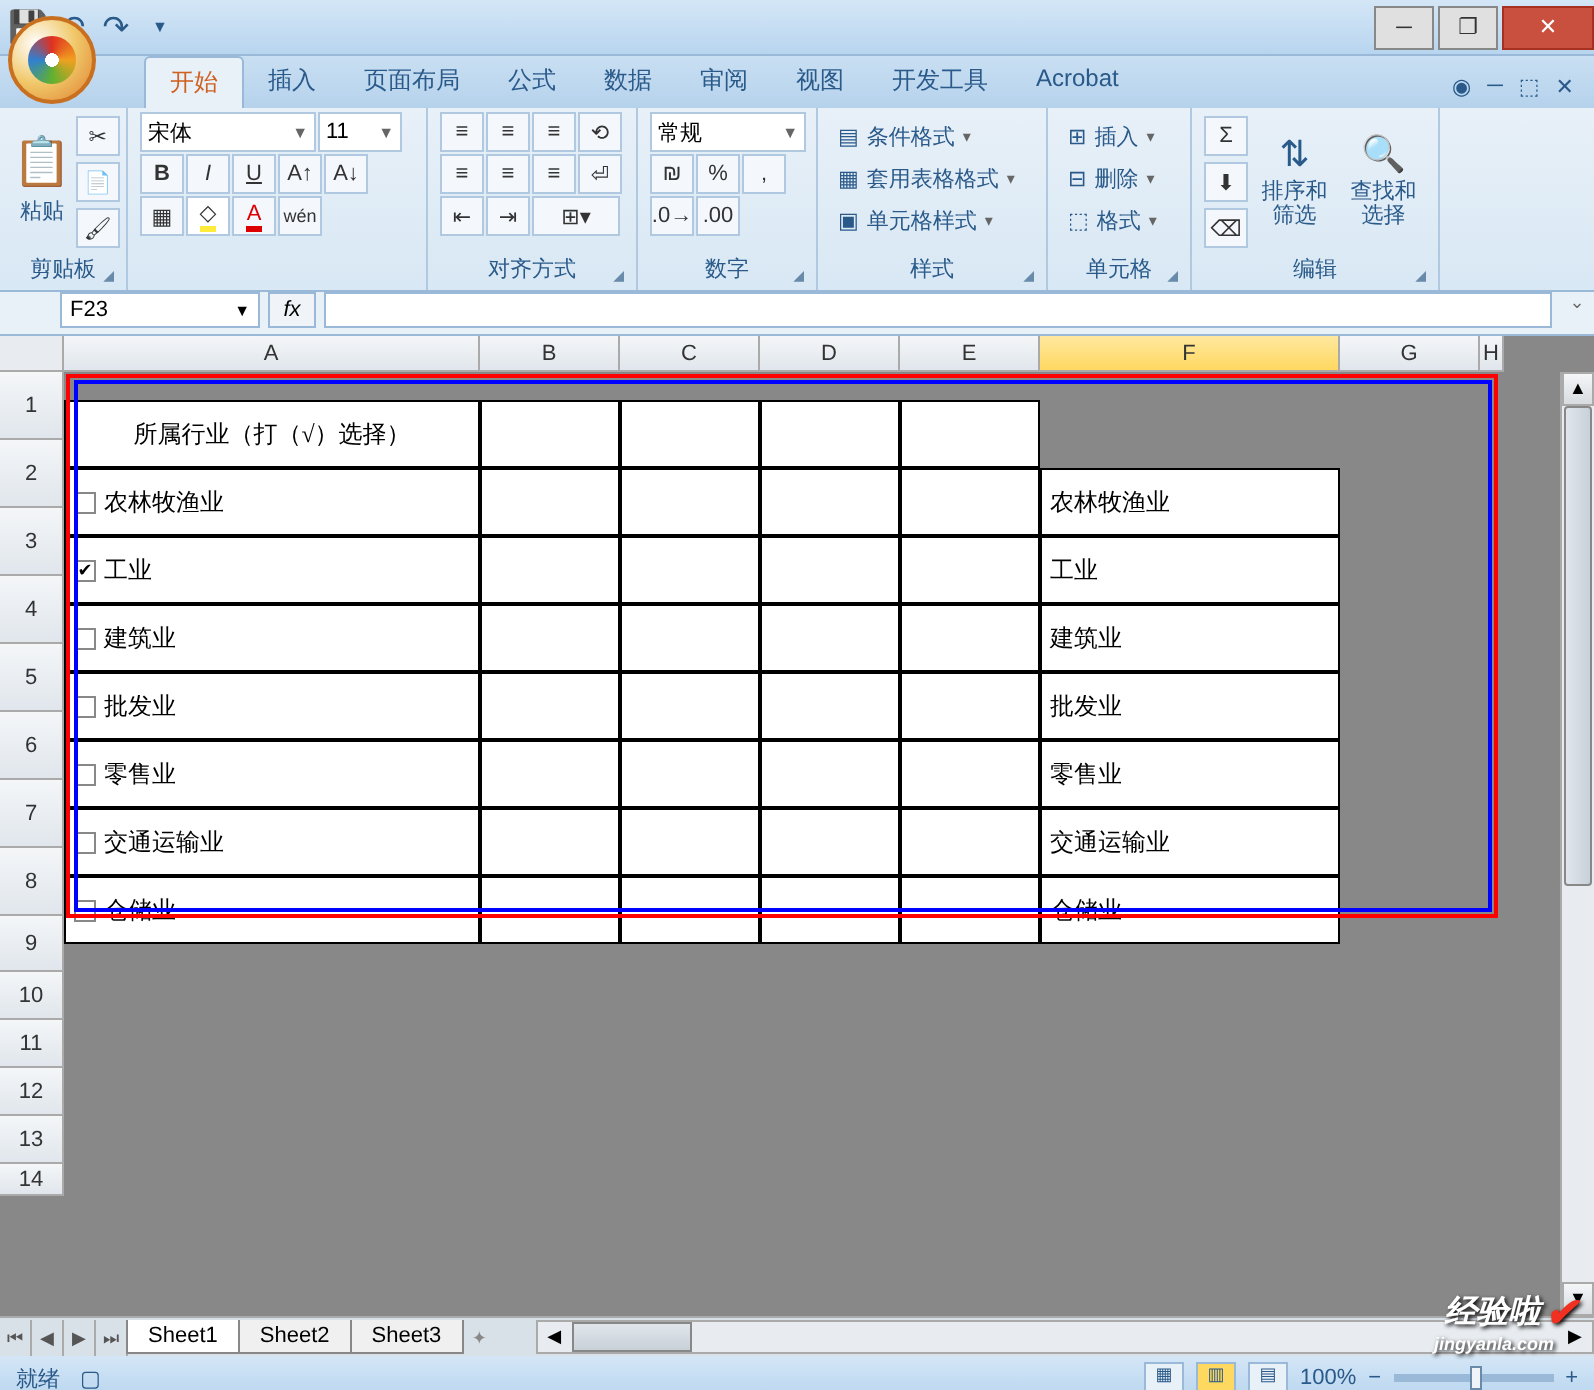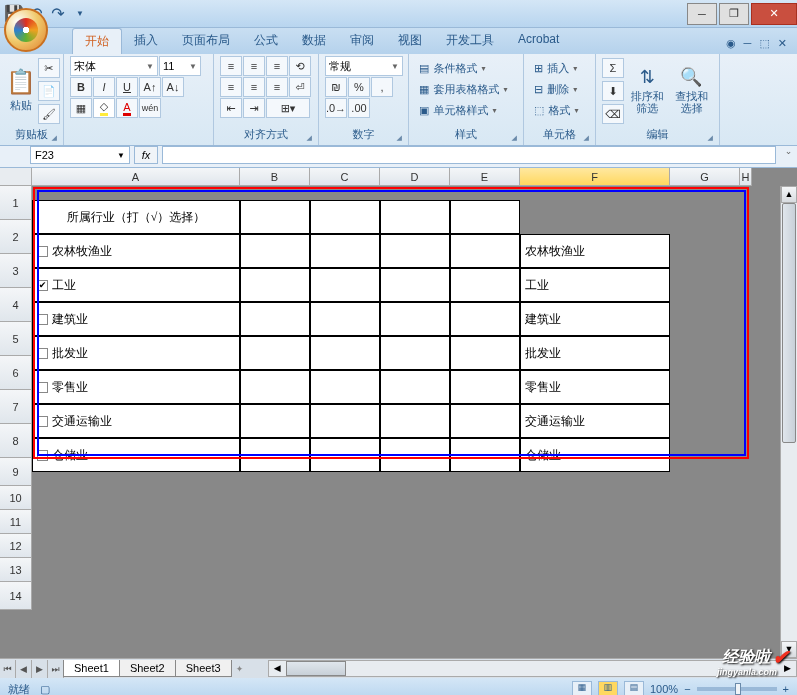--- a/index.html
+++ b/index.html
@@ -306,21 +306,21 @@
       <div class="row-h" style="height: 34px;">4</div>
       <div class="row-h" style="height: 34px;">5</div>
       <div class="row-h" style="height: 34px;">6</div>
       <div class="row-h" style="height: 34px;">7</div>
       <div class="row-h" style="height: 34px;">8</div>
       <div class="row-h" style="height: 28px;">9</div>
       <div class="row-h" style="height: 24px;">10</div>
       <div class="row-h" style="height: 24px;">11</div>
       <div class="row-h" style="height: 24px;">12</div>
       <div class="row-h" style="height: 24px;">13</div>
-      <div class="row-h" style="height: 28px;">14</div>
+      <div class="row-h" style="height: 16px;">14</div>
     </div>
   <div class="cells" id="cells-grid">
       <div class="cell-row">
         <div class="cell" style="width: 208px; height: 34px; border: 1px solid rgb(0, 0, 0); justify-content: center;">所属行业（打（√）选择）</div>
         <div class="cell" style="width: 70px; height: 34px; border: 1px solid rgb(0, 0, 0);"></div>
         <div class="cell" style="width: 70px; height: 34px; border: 1px solid rgb(0, 0, 0);"></div>
         <div class="cell" style="width: 70px; height: 34px; border: 1px solid rgb(0, 0, 0);"></div>
         <div class="cell" style="width: 70px; height: 34px; border: 1px solid rgb(0, 0, 0);"></div>
         <div class="cell" style="width: 70px; height: 34px; background: rgb(136, 136, 136); border: none;"></div>
         <div class="cell" style="width: 12px; height: 34px; background: rgb(136, 136, 136); border: none;"></div>

